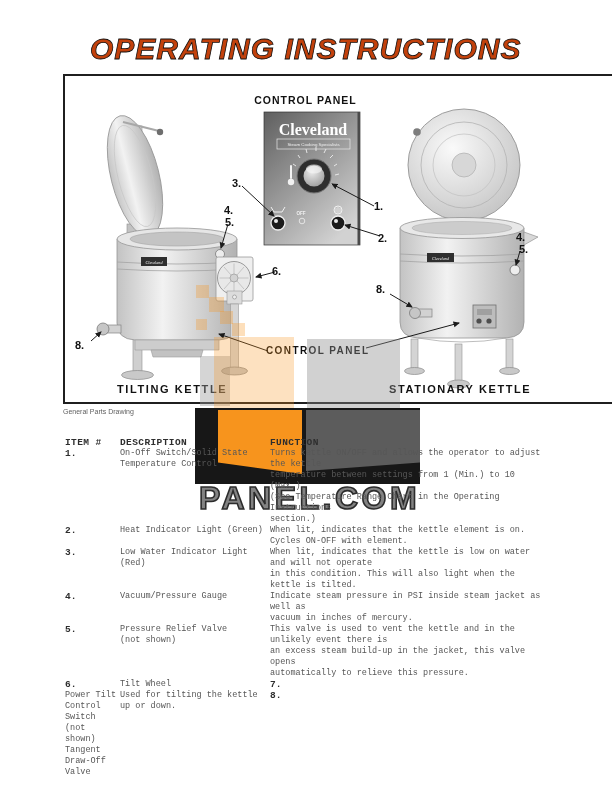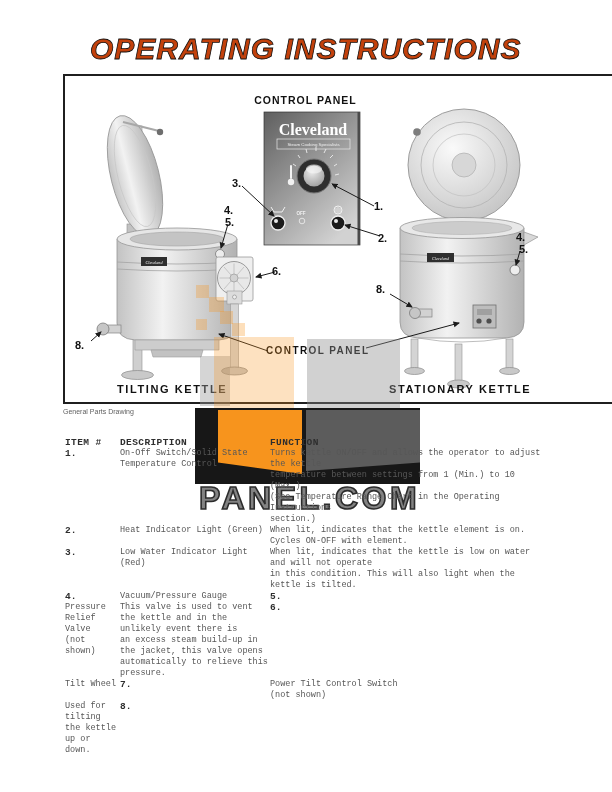--- a/index.html
+++ b/index.html
@@ -241,37 +241,40 @@
     <div class="func-cell">When lit, indicates that the kettle element is on.
 Cycles ON-OFF with element.</div>
 
     <div class="item-cell">3.</div>
     <div class="desc-cell">Low Water Indicator Light (Red)</div>
     <div class="func-cell">When lit, indicates that the kettle is low on water and will not operate
 in this condition. This will also light when the kettle is tilted.</div>
 
     <div class="item-cell">4.</div>
     <div class="desc-cell">Vacuum/Pressure Gauge</div>
+    <div class="func-cell">Indicate steam pressure in PSI inside steam jacket as well as
+vacuum in inches of mercury.</div>
 
     <div class="item-cell">5.</div>
     <div class="desc-cell">Pressure Relief Valve
 (not shown)</div>
     <div class="func-cell">This valve is used to vent the kettle and in the unlikely event there is
 an excess steam build-up in the jacket, this valve opens
 automatically to relieve this pressure.</div>
 
     <div class="item-cell">6.</div>
     <div class="desc-cell">Tilt Wheel</div>
 
     <div class="item-cell">7.</div>
     <div class="desc-cell">Power Tilt Control Switch
 (not shown)</div>
     <div class="func-cell">Used for tilting the kettle up or down.</div>
 
     <div class="item-cell">8.</div>
+    <div class="desc-cell">Tangent Draw-Off Valve</div>
   </div>
 
   <div class="wm">
     <div class="wm-sq sq1"></div>
     <div class="wm-sq sq2"></div>
     <div class="wm-sq sq3"></div>
     <div class="wm-sq sq4"></div>
     <div class="wm-sq sq5"></div>
     <div class="wm-strip-gray-sm"></div>
     <div class="wm-strip-orange"></div>

